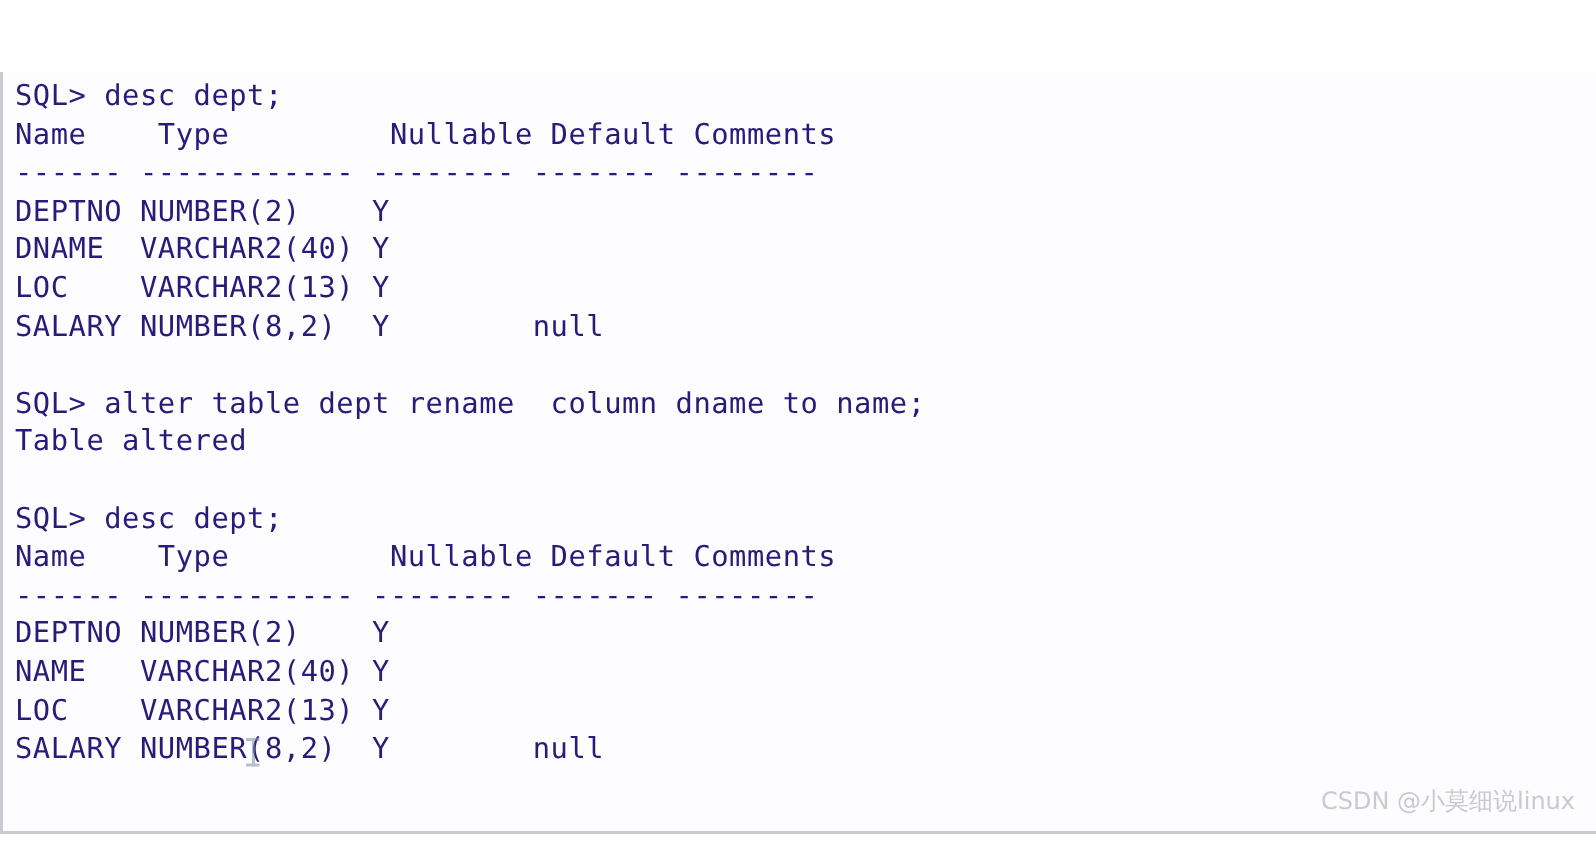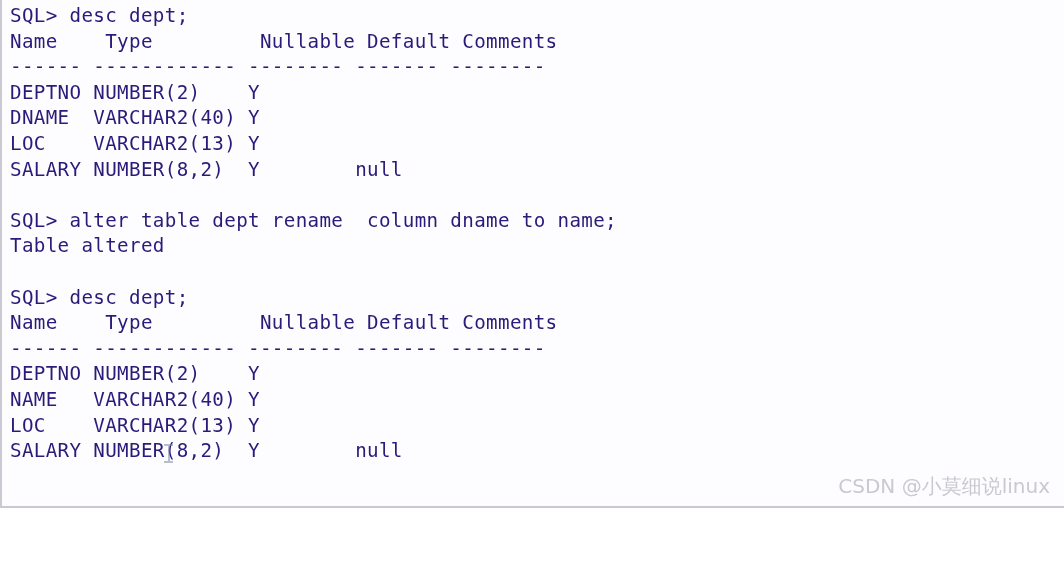--- a/index.html
+++ b/index.html
@@ -12,20 +12,21 @@
   #terminal {
     position: relative;
     width: 1064px;
     height: 508px;
     box-sizing: border-box;
     background: #fdfdff;
     border-left: 2px solid #c9c9d2;
     border-bottom: 2px solid #c9c9d2;
     overflow: hidden;
     font-family: "DejaVu Sans Mono", "Liberation Mono", monospace;
+    margin-top: 48px;
   }
 
   #console-output {
     position: absolute;
     left: 8px;
     top: 3px;
     margin: 0;
     padding: 0;
     font-family: "DejaVu Sans Mono", "Liberation Mono", monospace;
     font-size: 19.2px;
@@ -66,21 +67,21 @@
     height: 19px;
     background: #7f8ea8;
     display: block;
   }
 
   #watermark {
     position: absolute;
     right: 14px;
     bottom: 10px;
     font-family: "DejaVu Sans", "Liberation Sans", sans-serif;
-    font-size: 20px;
+    font-size: 16px;
     line-height: 20px;
     color: #c9c9cf;
     white-space: pre;
     user-select: none;
   }
 </style>
 </head>
 <body>
 
 <div id="terminal">

